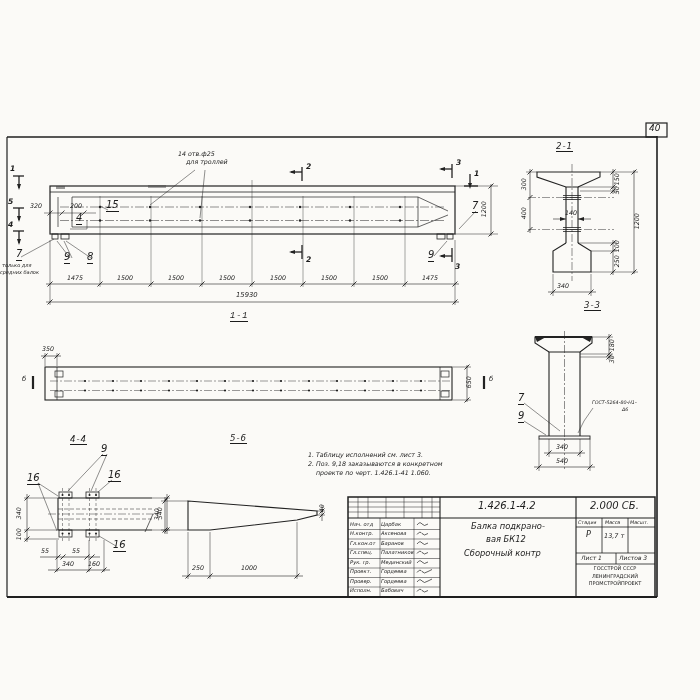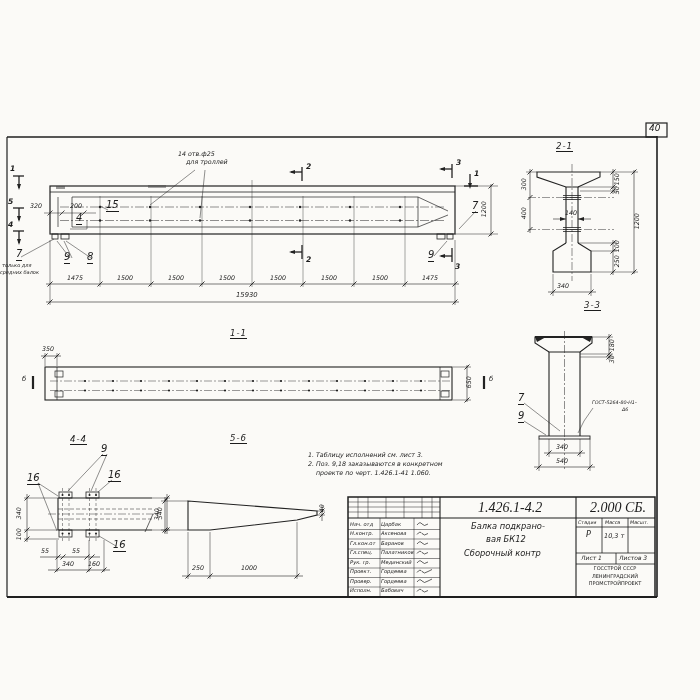--- a/index.html
+++ b/index.html
@@ -11,21 +11,21 @@
   .mark{font-size:7.6px;font-weight:bold;}
   .vt{transform:rotate(-90deg);transform-origin:center;text-align:center;width:26px;}
   .ttl{font-size:8.6px;border-bottom:1px solid #1c1c1c;letter-spacing:1px;}
   .ctr{text-align:center;}
   .note{font-size:6.3px;}
   .tiny{font-size:5px;}
   .weld{font-size:4.8px;}
   .tb-role{font-size:5.2px;}
   .tb-name{font-size:5.2px;}
   .tb-hdr{font-size:4.8px;}
-  .tb-big{font-size:14px;font-family:Liberation Serif, serif;}
+  .tb-big{font-size:10px;}
   .tb-title{font-size:8.3px;padding-left:16px;}
   .tb-org{font-size:5px;width:76px;text-align:center;font-style:normal;}
   svg{position:absolute;left:0;top:0;}
 </style>
 </head>
 <body>
 
 <div id="sheet">
 
 <svg width="700" height="700" viewBox="0 0 700 700">
@@ -495,21 +495,21 @@
 <span class="t ttl" style="left:556px;top:301px;margin-left:28px;">3-3</span>
 <span class="t dim vt" style="left:599px;top:342px;">180</span>
 <span class="t dim vt" style="left:599px;top:356px;">30</span>
 <span class="t pos" style="left:518px;top:393px;">7</span>
 <span class="t pos" style="left:518px;top:411px;">9</span>
 <span class="t weld" style="left:592px;top:400px;">ГОСТ-5264-80-Н1-</span>
 <span class="t weld" style="left:622px;top:407px;">Δ6</span>
 <span class="t dim" style="left:556px;top:444px;">340</span>
 <span class="t dim" style="left:556px;top:458px;">540</span>
 
-<span class="t ttl" style="left:230px;top:329px;">1-1</span>
+<span class="t ttl" style="left:230px;top:312px;font-family:Liberation Mono, monospace;">1-1</span>
 <span class="t dim" style="left:42px;top:346px;">350</span>
 <span class="t dim vt" style="left:456px;top:379px;">650</span>
 <span class="t" style="left:22px;top:376px;font-size:6.8px;">б</span>
 <span class="t" style="left:489px;top:376px;font-size:6.8px;">б</span>
 
 <span class="t ttl" style="left:70px;top:435px;">4-4</span>
 <span class="t pos" style="left:101px;top:444px;">9</span>
 <span class="t pos" style="left:27px;top:473px;">16</span>
 <span class="t pos" style="left:108px;top:470px;">16</span>
 <span class="t pos" style="left:113px;top:540px;">16</span>
@@ -533,21 +533,21 @@
 
 <span class="t tb-big" style="left:478px;top:501px;">1.426.1-4.2</span>
 <span class="t tb-big" style="left:590px;top:501px;">2.000 СБ.</span>
 <span class="t tb-title" style="left:455px;top:522px;">Балка подкрано-</span>
 <span class="t tb-title" style="left:470px;top:535px;">вая БК12</span>
 <span class="t tb-title" style="left:448px;top:549px;">Сборочный контр</span>
 <span class="t tb-hdr" style="left:578px;top:519.5px;">Стадия</span>
 <span class="t tb-hdr" style="left:605px;top:519.5px;">Масса</span>
 <span class="t tb-hdr" style="left:630px;top:519.5px;">Масшт.</span>
 <span class="t" style="left:586px;top:531px;font-size:8px;">Р</span>
-<span class="t" style="left:604px;top:533px;font-size:6.5px;">10,3 т</span>
+<span class="t" style="left:604px;top:533px;font-size:6.5px;">13,7 т</span>
 <span class="t" style="left:581px;top:554.5px;font-size:6px;">Лист 1</span>
 <span class="t" style="left:619px;top:554.5px;font-size:6px;">Листов 3</span>
 <span class="t tb-org" style="left:577px;top:566px;">ГОССТРОЙ СССР</span>
 <span class="t tb-org" style="left:577px;top:573.5px;">ЛЕНИНГРАДСКИЙ</span>
 <span class="t tb-org" style="left:577px;top:581px;">ПРОМСТРОЙПРОЕКТ</span>
 
 <span class="t tb-role" style="left:350px;top:521.5px;">Нач. отд</span>
 <span class="t tb-name" style="left:381px;top:521.5px;">Царбак</span>
 <span class="t tb-role" style="left:350px;top:531px;">Н.контр.</span>
 <span class="t tb-name" style="left:381px;top:531px;">Аксенова</span>

